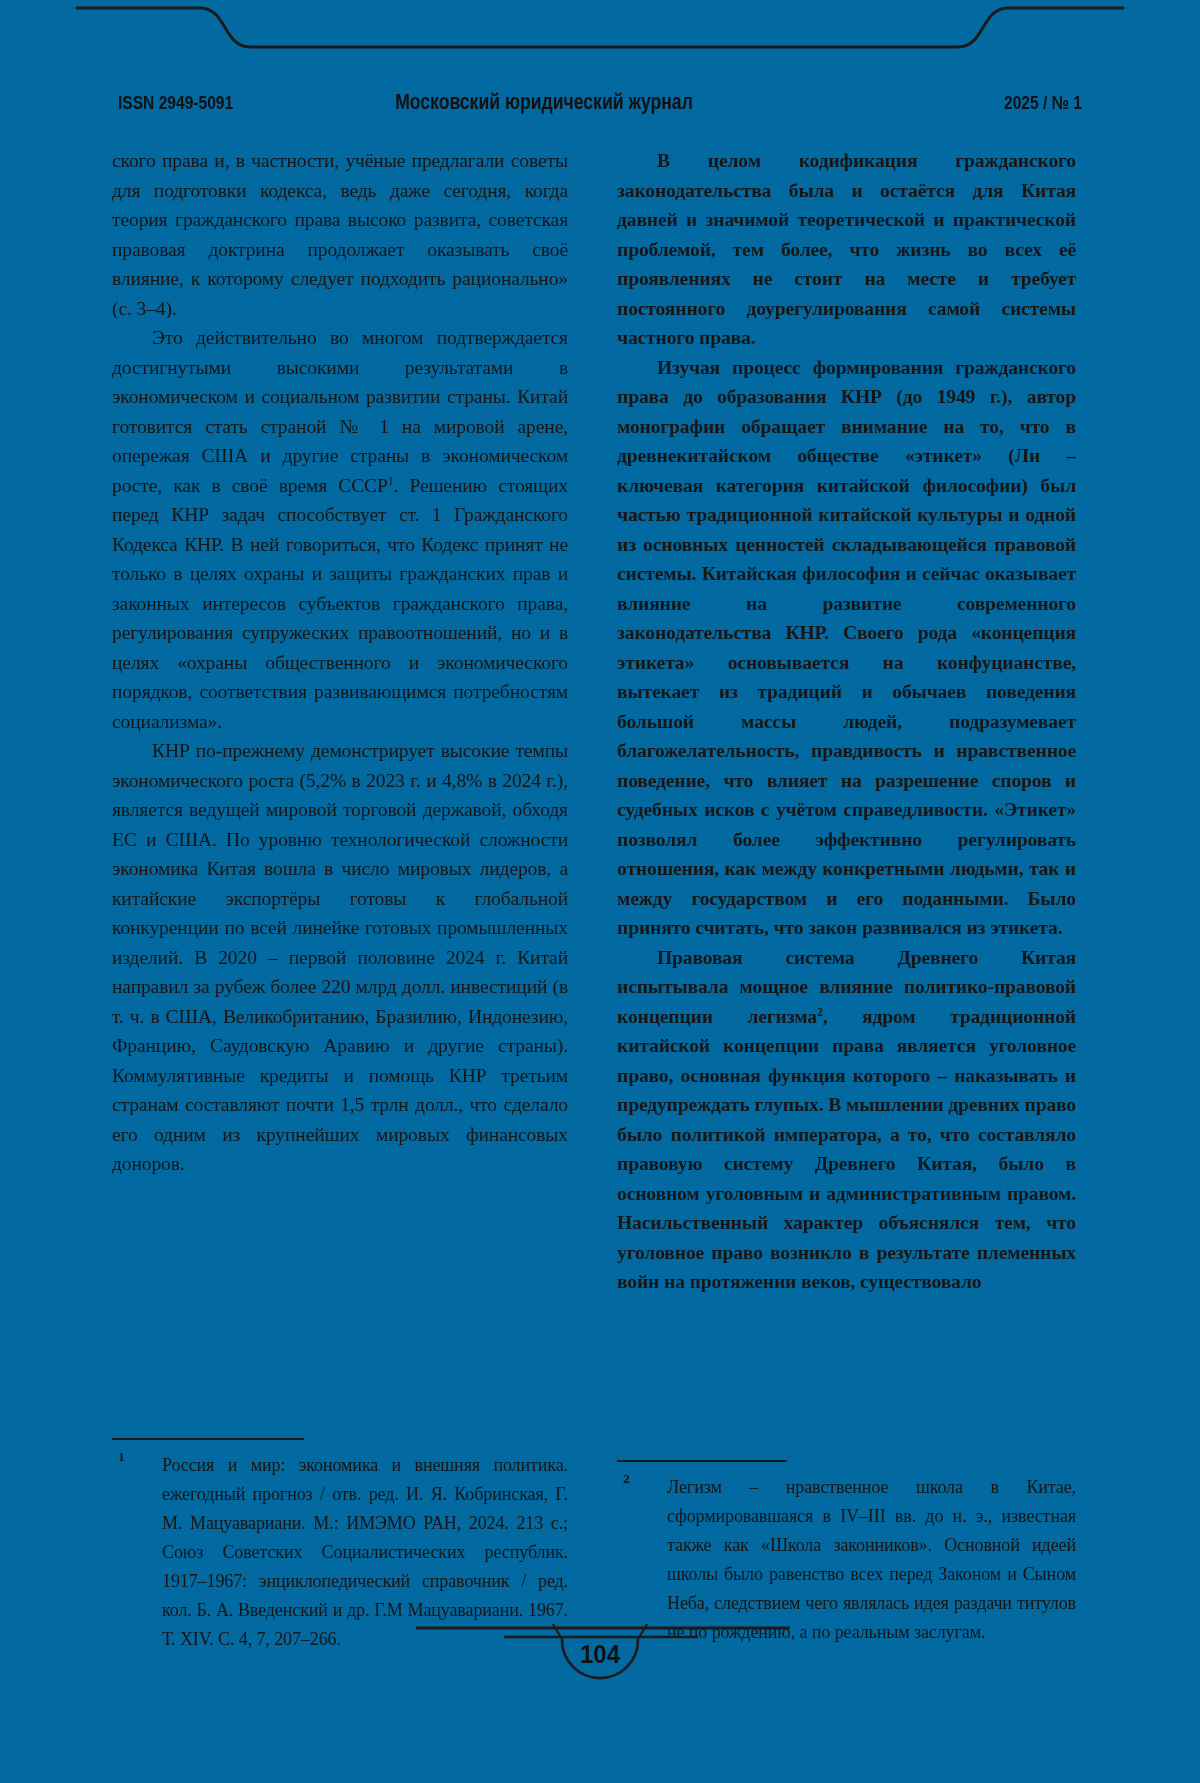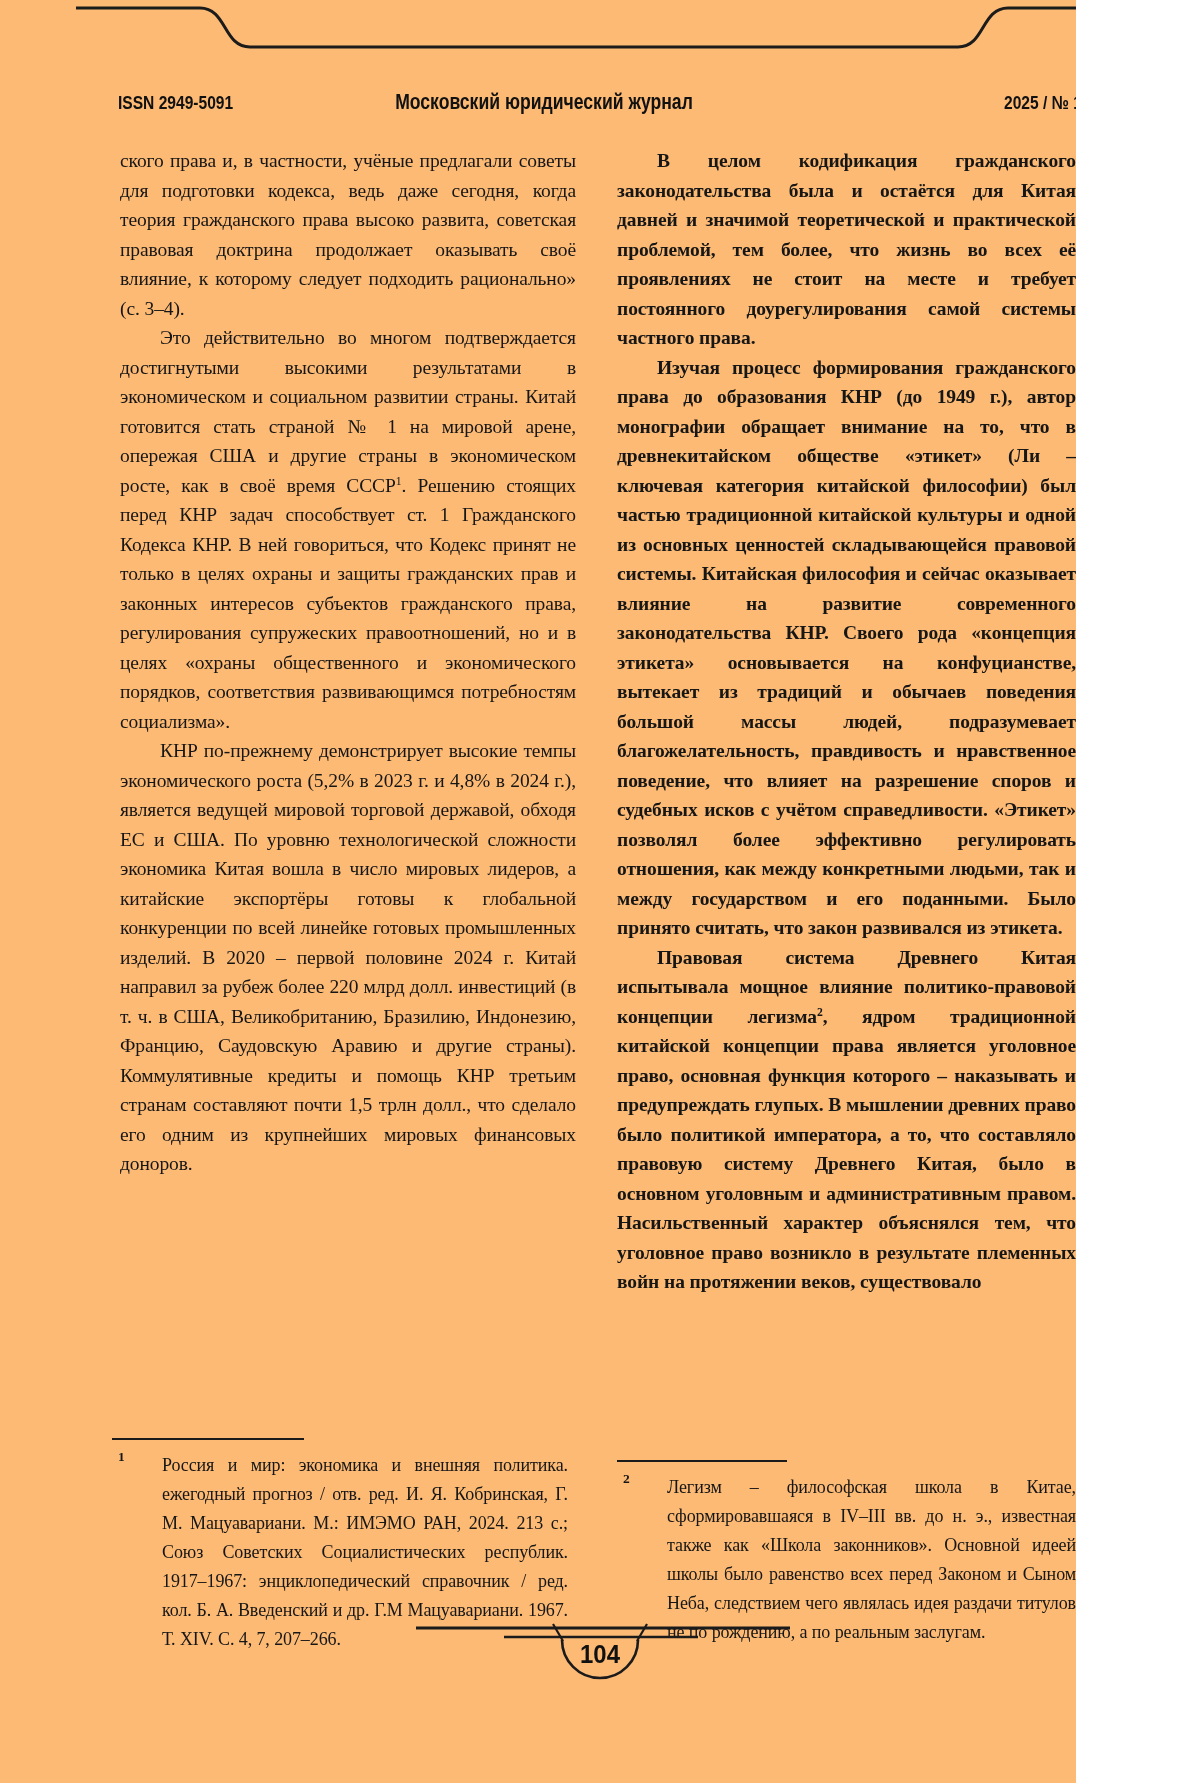--- a/index.html
+++ b/index.html
@@ -1,31 +1,31 @@
 <!DOCTYPE html>
 <html lang="ru"><head>
 <meta charset="utf-8">
 <style>
   html,body{margin:0;padding:0;background:#ffffff;}
   .page{
-    position:relative;width:1076px;height:1783px;background:#fdba74;
+    position:relative;width:1200px;height:1783px;background:#0369a1;
     font-family:"Liberation Serif","DejaVu Serif",serif;color:#161616;overflow:hidden;
   }
   
   .header-svg{position:absolute;left:0;top:80;width:1200px;height:55px;}
   .hdr-text{
     position:absolute;font-family:"Liberation Sans","DejaVu Sans",sans-serif;
     font-weight:bold;color:#111;white-space:nowrap;
   }
   .issn{left:118px;top:92px;font-size:19px;transform:scaleX(0.82);transform-origin:left center;}
   .issue{left:1004px;top:92px;font-size:19px;transform:scaleX(0.82);transform-origin:left center;}
   .jtitle{left:544px;top:89px;font-size:22px;transform:translateX(-50%) scaleX(0.8);transform-origin:center;}
   
   .col{position:absolute;top:146px;}
-  .col-left{left:120px;width:456px;}
+  .col-left{left:112px;width:456px;}
   .col-right{left:617px;width:459px;font-weight:bold;}
   .col p{
     margin:0;text-align:justify;font-size:19.5px;line-height:29.5px;
     letter-spacing:-0.1px;text-indent:40px;hyphens:auto;
   }
   .col p.continuation{text-indent:0;}
   sup.ref{font-size:0.6em;line-height:0;vertical-align:super;}
   
   .fnblock{position:absolute;}
   .fn-left{left:112px;top:1438px;width:456px;}
@@ -73,21 +73,21 @@
     <div class="fn">
       <span class="fn-marker">1</span>
       <div class="fn-text">Россия и мир: экономика и внешняя политика. ежегодный прогноз / отв. ред. И. Я. Кобринская, Г. М. Мацуавариани. М.: ИМЭМО РАН, 2024. 213 с.; Союз Советских Социалистических республик. 1917–1967: энциклопедический справочник / ред. кол. Б. А. Введенский и др. Г.М Мацуавариани. 1967. Т. XIV. С. 4, 7, 207–266.</div>
     </div>
   </div>
 
   <div class="fnblock fn-right">
     <div class="fn-rule fn-rule-right"></div>
     <div class="fn">
       <span class="fn-marker">2</span>
-      <div class="fn-text">Легизм – философская школа в Китае, сформировавшаяся в IV–III вв. до н. э., известная также как «Школа законников». Основной идеей школы было равенство всех перед Законом и Сыном Неба, следствием чего являлась идея раздачи титулов не по рождению, а по реальным заслугам.</div>
+      <div class="fn-text">Легизм – нравственное школа в Китае, сформировавшаяся в IV–III вв. до н. э., известная также как «Школа законников». Основной идеей школы было равенство всех перед Законом и Сыном Неба, следствием чего являлась идея раздачи титулов не по рождению, а по реальным заслугам.</div>
     </div>
   </div>
 
   <svg class="footer-svg" viewBox="0 0 1200 100" aria-hidden="true">
     <path d="M 416,12 H 790" fill="none" stroke="#1b1b1b" stroke-width="3"></path>
     <path d="M 504,21 H 698" fill="none" stroke="#1b1b1b" stroke-width="2.6"></path>
     <path d="M 562,24 A 38,38 0 0 0 638,24" fill="none" stroke="#1b1b1b" stroke-width="2.6"></path>
     <path d="M 553,8 L 563,25" fill="none" stroke="#1b1b1b" stroke-width="2.2"></path>
     <path d="M 647,8 L 637,25" fill="none" stroke="#1b1b1b" stroke-width="2.2"></path>
   </svg>

